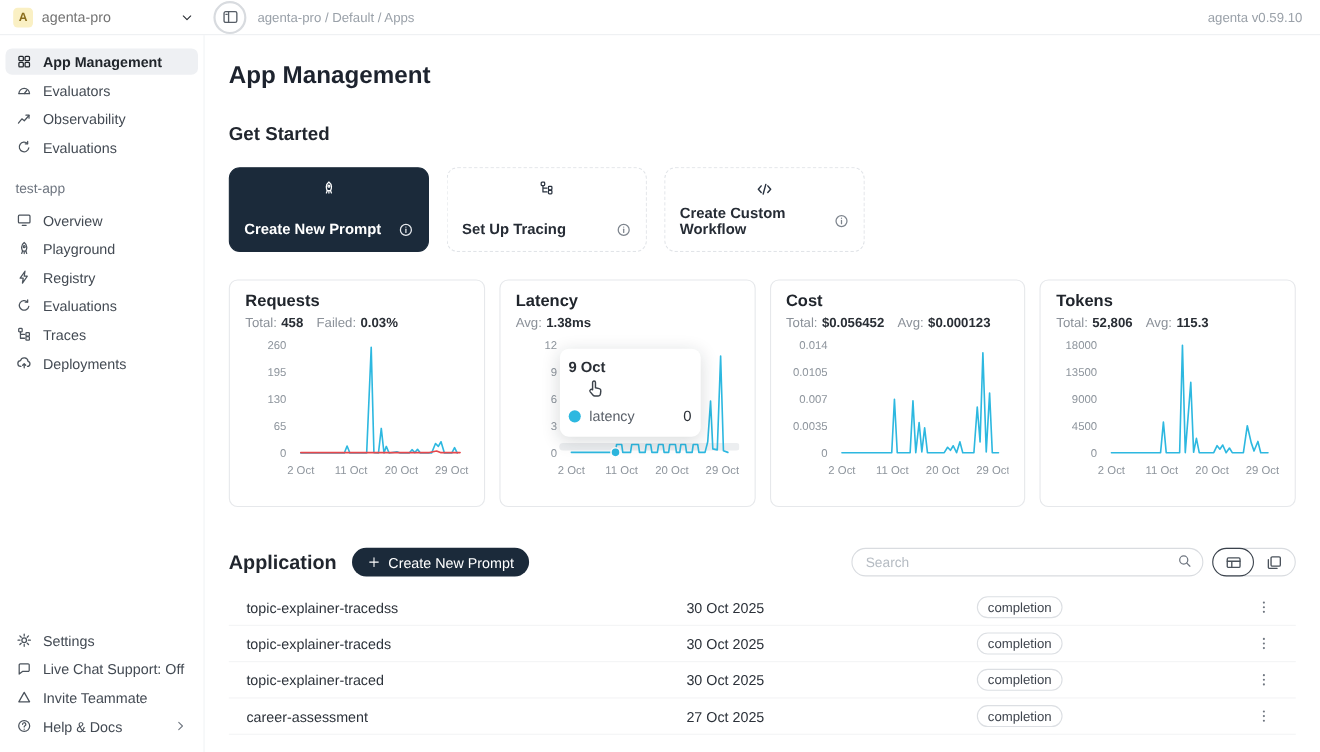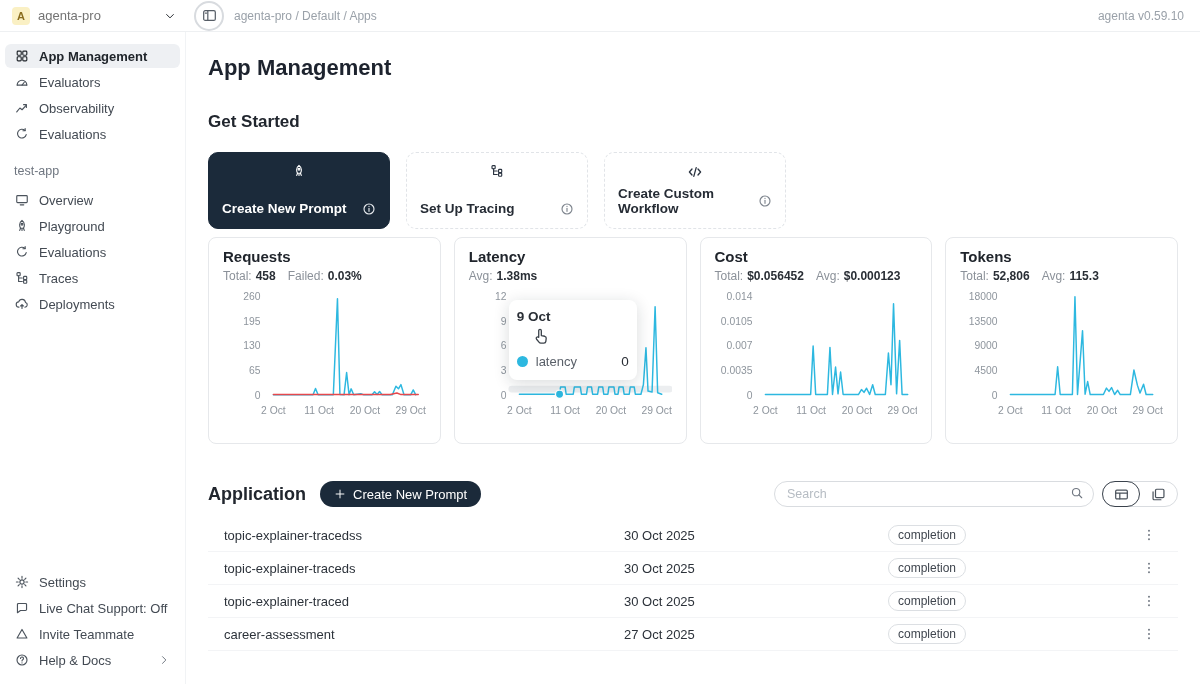--- a/index.html
+++ b/index.html
@@ -41,21 +41,21 @@
   .gs-card { width:182px; height:77px; border-radius:10px; border:1px dashed #e1e4e8; background:#fff;
     padding:11px 13px 12px; display:flex; flex-direction:column; justify-content:space-between; cursor:pointer; }
   .gs-card .top-icon { color:#2a3340; }
   .gs-card.primary { background:#1b2a3a; border:1px solid #1b2a3a; color:#fff; }
   .gs-card.primary .top-icon { color:#fff; }
   .gs-label-row { display:flex; align-items:center; justify-content:space-between; font-size:13.5px; font-weight:600; color:#262c35; }
   .gs-card.primary .gs-label-row { color:#fff; }
   .gs-label-row .icon { color:#7d848d; }
   .gs-card.primary .gs-label-row .icon { color:#e7eaee; }
 
-  .charts-row { display:flex; gap:13px; margin-top:8px; }
+  .charts-row { display:flex; gap:13px; margin-top:25px; }
   .chart-card { flex:1; border:1px solid #e6e8eb; border-radius:8px; padding:10px 14px 4px; height:207px; position:relative; background:#fff; }
   .chart-title { font-size:15px; font-weight:700; color:#20252c; }
   .chart-stats { margin-top:4px; font-size:12px; color:#8b9199; display:flex; gap:12px; }
   .chart-stats b { color:#292e35; font-weight:700; margin-left:4px; }
   svg.chart { width:100%; margin-top:2px; display:block; }
 
   .chart-tooltip { position:absolute; left:54px; top:62px; width:128px; background:#fff; border-radius:8px;
     box-shadow:0 3px 16px rgba(20,30,40,.16); padding:9px 8px 11px; z-index:3; }
   .tt-title { font-size:13.5px; font-weight:600; color:#2a2f36; }
   .tt-cursor { position:absolute; left:22px; top:27px; }
@@ -176,20 +176,29 @@
      </div>
         <div class="side-item">
        <span class="icon ">
             <svg width="14" height="14" viewBox="0 0 16 16" fill="none" stroke="currentColor" stroke-width="1.3" stroke-linecap="round" stroke-linejoin="round">
               <path d="M8 1.6c1.7 1.2 2.7 3 2.7 5 0 1.5-.4 2.9-1 4H6.3c-.6-1.1-1-2.5-1-4 0-2 1-3.8 2.7-5z"></path>
               <circle cx="8" cy="6" r="1"></circle>
               <path d="M6.3 10.6 5.4 13M9.7 10.6l.9 2.4M8 11.3v1.8"></path>
             </svg>
           </span>
        <span>Playground</span>
+
+     </div>
+        <div class="side-item">
+       <span class="icon ">
+            <svg width="14" height="14" viewBox="0 0 16 16" fill="none" stroke="currentColor" stroke-width="1.3" stroke-linecap="round" stroke-linejoin="round">
+              <path d="M8.8 1.8 3.8 9h3.2l-.8 5.2 5-7.2H8z"></path>
+            </svg>
+          </span>
+       <span>Registry</span>
 
      </div>
         <div class="side-item">
        <span class="icon ">
             <svg width="14" height="14" viewBox="0 0 16 16" fill="none" stroke="currentColor" stroke-width="1.3" stroke-linecap="round" stroke-linejoin="round">
               <path d="M12.8 8.6A5 5 0 1 1 11.4 4"></path>
               <path d="M11.6 1.8v2.5H9.1"></path>
             </svg>
           </span>
        <span>Evaluations</span>

